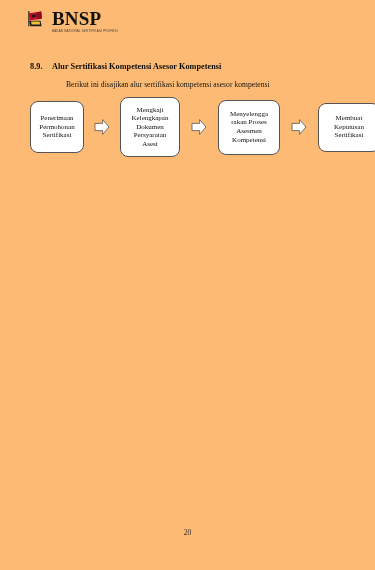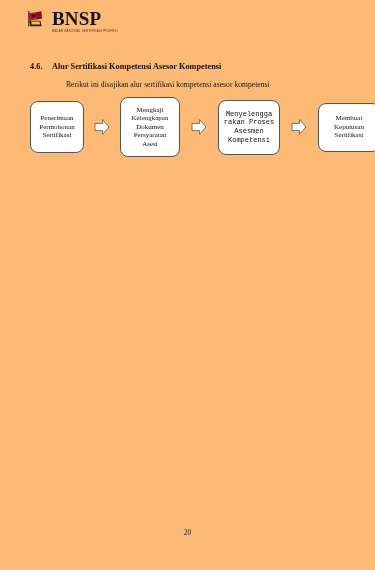--- a/index.html
+++ b/index.html
@@ -116,21 +116,21 @@
   .flow-box .box-label {
     font-size: 7px;
     line-height: 8.6px;
     color: #111111;
     display: block;
     white-space: pre-line;
   }
 
   .flow-box.b1 { width: 54px; height: 52px; }
   .flow-box.b2 { width: 60px; height: 60px; }
-  .flow-box.b3 { width: 62px; height: 55px; font-family: Liberation Mono, monospace; }
+  .flow-box.b3 { width: 62px; height: 55px; }
   .flow-box.b4 { width: 62px; height: 49px; }
 
   .flow-arrow {
     flex: 0 0 auto;
     width: 18px;
     height: 20px;
     display: flex;
     align-items: center;
     justify-content: center;
   }
@@ -175,21 +175,21 @@
     </span>
 
     <span class="logo-text-wrap">
       <span class="logo-word">BNSP</span>
       <span class="logo-sub">BADAN NASIONAL SERTIFIKASI PROFESI</span>
     </span>
 
   </div>
 
   <div class="section-heading">
-    <span class="num">4.6.</span><span>Alur Sertifikasi Kompetensi Asesor Kompetensi</span>
+    <span class="num">8.9.</span><span>Alur Sertifikasi Kompetensi Asesor Kompetensi</span>
   </div>
 
   <div class="intro-paragraph">Berikut ini disajikan alur sertifikasi kompetensi asesor kompetensi</div>
 
   <div class="flow">
 
     <div class="flow-box b1">
       <span class="box-label">Penerimaan
 Permohonan
 Sertifikasi</span>

